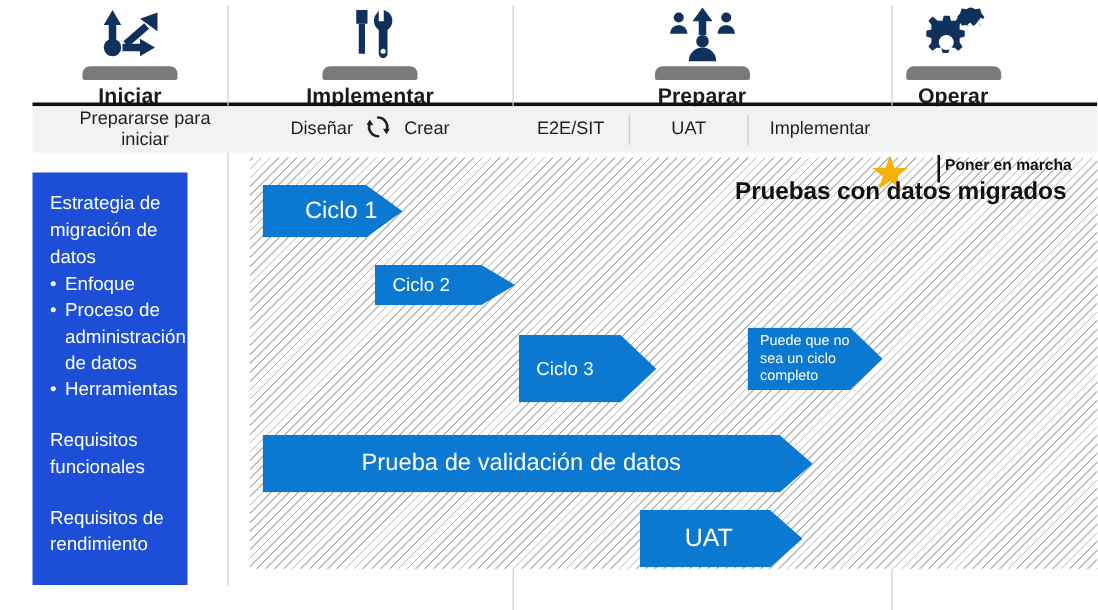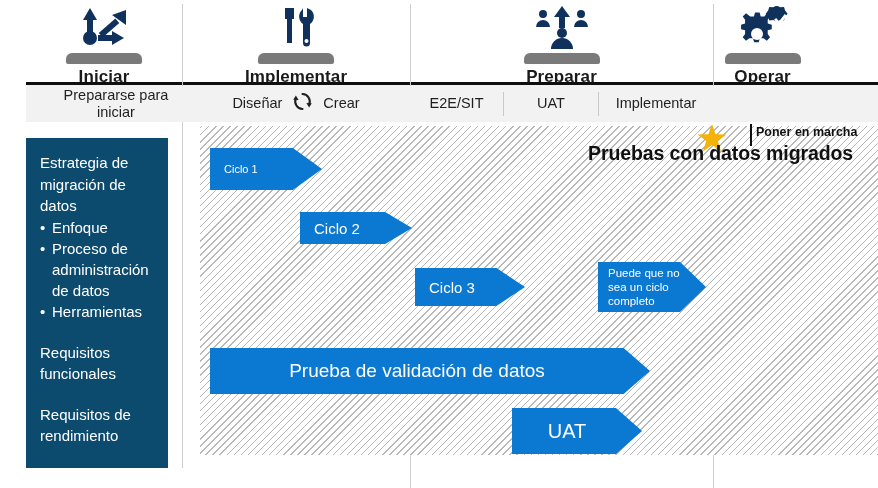--- a/index.html
+++ b/index.html
@@ -106,23 +106,23 @@
        -45deg,
        #b9b9b9 0px, #b9b9b9 1px,
        #ffffff 1px, #ffffff 5px);
   }
 
   
   #sidepanel{
     position:absolute;
     left:26px;
     top:138px;
-    width:142px;
+    width:124px;
     height:330px;
-    background:#0c4a6e;
+    background:#1d4ed8;
     color:#ffffff;
     box-sizing:border-box;
     padding:14px 10px 0 14px;
     font-size:15px;
     line-height:21px;
   }
   #sidepanel .blk{margin:0 0 0 0;}
   #sidepanel .hd{font-size:15px;line-height:21.5px;}
   #sidepanel ul{
     margin:0;padding:0;list-style:none;
@@ -317,31 +317,31 @@
   <div id="star">
     <svg width="30" height="29" viewBox="0 0 30 29" aria-hidden="true">
       <polygon points="15,0 18.6,10.2 29.4,10.4 20.8,17 24,27.4 15,21 6,27.4 9.2,17 0.6,10.4 11.4,10.2" fill="#f5b207"></polygon>
     </svg>
   </div>
   <div id="milestone-tick"></div>
   <div id="milestone-label">Poner en marcha</div>
 
   <div id="big-title">Pruebas con datos migrados</div>
 
-  <div class="chev c-left" style="left:210px;top:148px;width:112px;height:42px;padding-left:14px;font-size:11px;
-              clip-path:polygon(0 0, 74% 0, 100% 50%, 74% 100%, 0 100%);">
+  <div class="chev c-left" style="left:210px;top:148px;width:112px;height:42px;padding-left:14px;font-size:19px;
+              clip-path:polygon(0 0, 74% 0, 100% 50%, 74% 100%, 0 100%);justify-content:center;">
     <span>Ciclo 1</span>
   </div>
 
   <div class="chev c-left" style="left:300px;top:212px;width:112px;height:32px;padding-left:14px;font-size:15px;
               clip-path:polygon(0 0, 76% 0, 100% 50%, 76% 100%, 0 100%);">
     <span>Ciclo 2</span>
   </div>
 
-  <div class="chev c-left" style="left:415px;top:268px;width:110px;height:38px;padding-left:14px;font-size:15px;
+  <div class="chev c-left" style="left:415px;top:268px;width:110px;height:54px;padding-left:14px;font-size:15px;
               clip-path:polygon(0 0, 74% 0, 100% 50%, 74% 100%, 0 100%);">
     <span>Ciclo 3</span>
   </div>
 
   <div class="chev c-left" style="left:598px;top:262px;width:108px;height:50px;padding-left:10px;padding-right:24px;
               font-size:11.5px;line-height:14px;align-items:center;
               clip-path:polygon(0 0, 76% 0, 100% 50%, 76% 100%, 0 100%);">
     <span>Puede que no sea un ciclo completo</span>
   </div>
 

